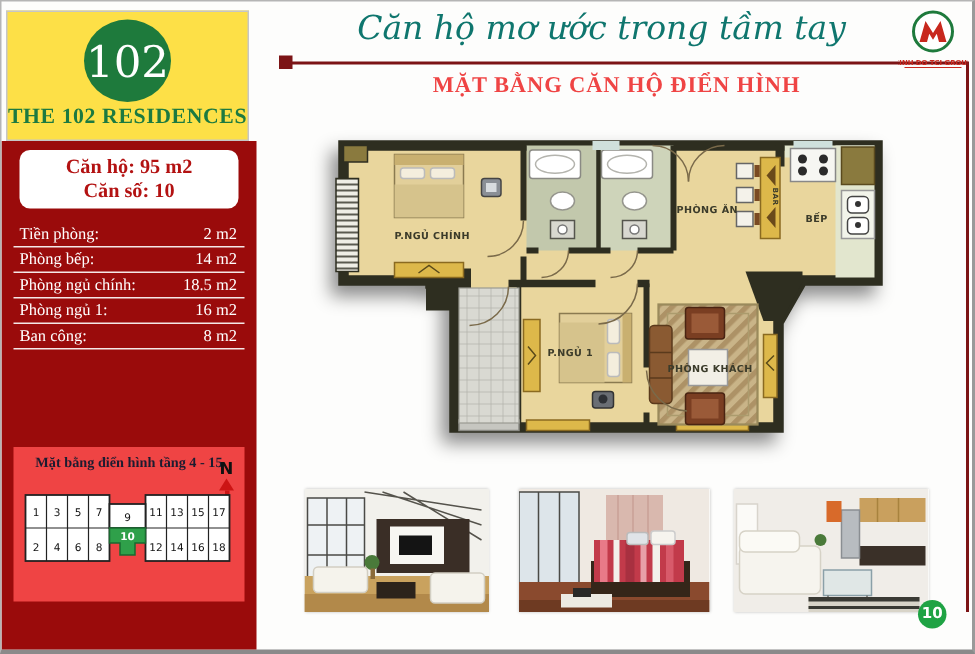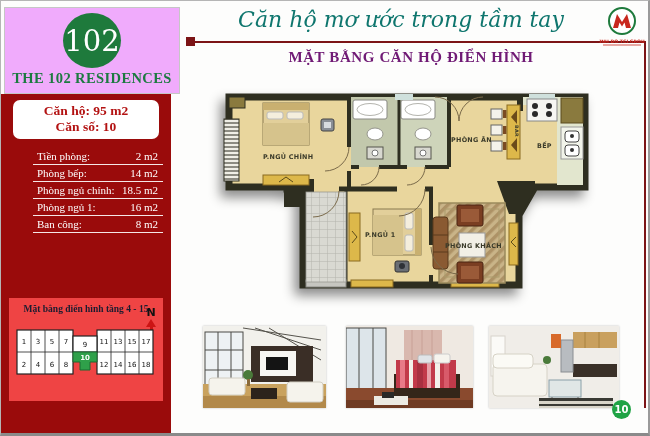--- a/index.html
+++ b/index.html
@@ -5,53 +5,53 @@
   * { margin:0; padding:0; box-sizing:border-box; }
   html,body { background:#e8e8e8; }
   .page {
     position:relative; width:650px; height:436px; background:#fdfdfc;
     font-family:"Liberation Serif","DejaVu Serif",serif; overflow:hidden;
     border-top:1px solid #b5b5b5; border-left:1px solid #b5b5b5;
     border-right:2px solid #9a9a9a; border-bottom:3px solid #8a8a8a;
   }
   
   .sidebar { position:absolute; left:0; top:0; width:170px; height:436px; }
-  .top-box { position:absolute; left:3px; top:6px; width:176px; height:87px;
-    background:#f0abfc; border:1px solid #c6c6c6; text-align:center; }
+  .top-box { position:absolute; left:3px; top:6px; width:162px; height:87px;
+    background:#fde047; border:1px solid #c6c6c6; text-align:center; }
   .logo-circle { width:58px; height:55px; border-radius:50%; background:#1e7a3c;
     margin:5px auto 2px auto; display:flex; align-items:center; justify-content:center;
     color:#fff; font-size:29px; font-family:"DejaVu Serif",serif; }
   .project-name { color:#1c7a40; font-weight:bold; font-size:14.5px; letter-spacing:.4px; }
   .red-panel { position:absolute; left:0; top:93px; width:170px; height:343px; background:#9a0b0b; }
   .unit-box { margin:6px 12px 0 12px; background:#fff; border-radius:7px;
     text-align:center; padding:3px 0 4px 0; }
   .unit-box div { color:#b31212; font-weight:bold; font-size:13.5px; line-height:16px; }
   .area-table { margin:9px 8px 0 8px; }
   .area-row { display:flex; justify-content:space-between; align-items:baseline;
     border-bottom:1px solid rgba(255,255,255,.9); padding:2px 5px 2px 4px;
-    color:#fff; font-size:11px;margin-left:24px; }
+    color:#fff; font-size:11px; }
   .diagram-box { position:absolute; left:8px; top:204px; width:154px; height:103px;
     background:#ef4444; }
   .diagram-title { text-align:center; font-size:9.5px; font-weight:bold; color:#1c1c30;
     padding-top:6px; }
   .north { position:absolute; right:5px; top:10px; width:14px; text-align:center; }
   .north .n { font-size:11px; font-weight:bold; color:#111; font-family:"DejaVu Sans",sans-serif; line-height:10px; }
   .north .arrow { width:0; height:0; margin:1px auto 0 auto;
     border-left:5px solid transparent; border-right:5px solid transparent;
     border-bottom:8px solid #cc1414; }
   .north .stem { width:3px; height:6px; background:#cc1414; margin:0 auto; }
   .bldg-svg { position:absolute; left:6px; top:26px; }
   
   .slogan { position:absolute; left:180px; top:6px; width:440px; text-align:center;
     font-style:italic; font-size:22px; color:#0f766e; font-family:"DejaVu Serif",serif; }
   .rule { position:absolute; left:188px; top:40px; width:456px; height:2px; background:#7c1416; }
   .rule-square { position:absolute; left:185px; top:36px; width:9px; height:9px; background:#7c1416; }
   .rule-vert { position:absolute; left:643px; top:40px; width:2px; height:367px; background:#7c1416; }
   .subtitle { position:absolute; left:190px; top:48px; width:440px; text-align:center;
-    font-weight:bold; font-size:15px; color:#701a75; letter-spacing:.6px; }
+    font-weight:bold; font-size:15px; color:#ef4444; letter-spacing:.6px; }
   .corp-logo { position:absolute; left:598px; top:4px; }
   
   .plan-wrap { position:absolute; left:198px; top:84px; width:418px; height:228px; }
   .photos { position:absolute; top:325px; left:0; }
   .photo { position:absolute; top:0; box-shadow:0 0 2px rgba(0,0,0,.25); }
   .badge { position:absolute; left:611px; top:399px; width:19px; height:19px; border-radius:50%;
     background:#1fa344; color:#fff; font-family:"DejaVu Sans",sans-serif; font-weight:bold;
     font-size:10px; display:flex; align-items:center; justify-content:center; }
   .plan-label { font-family:"DejaVu Sans","Liberation Sans",sans-serif; font-weight:600;
     fill:#3b3b2a; letter-spacing:.3px; }

